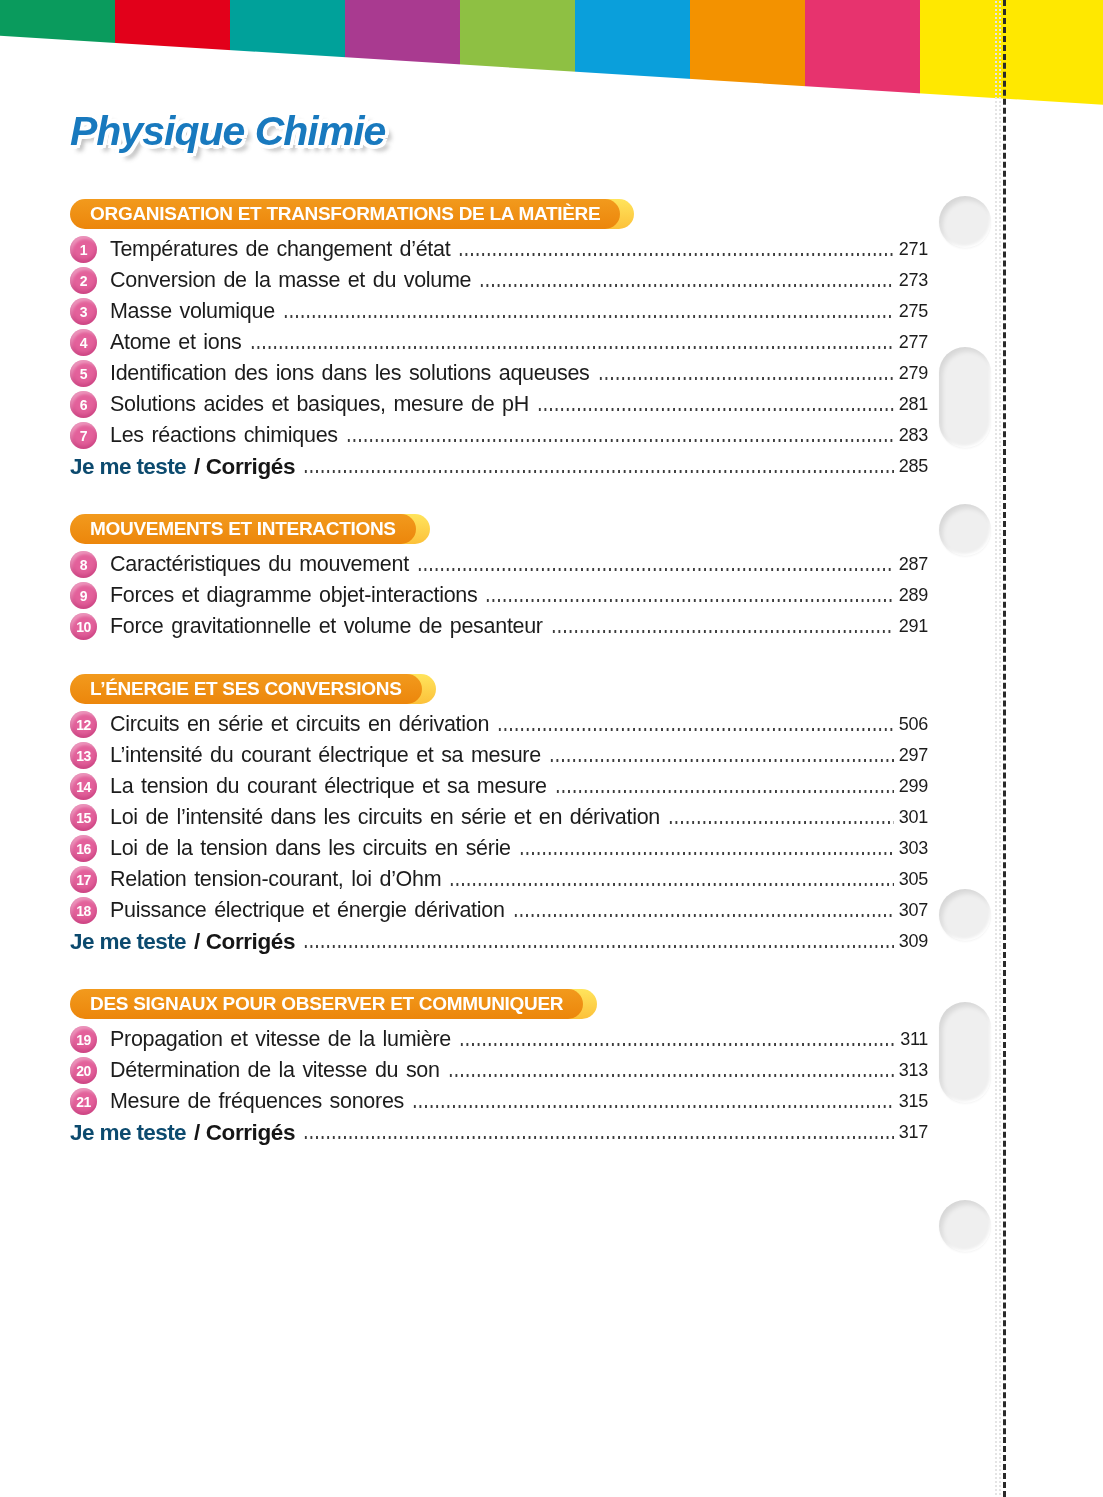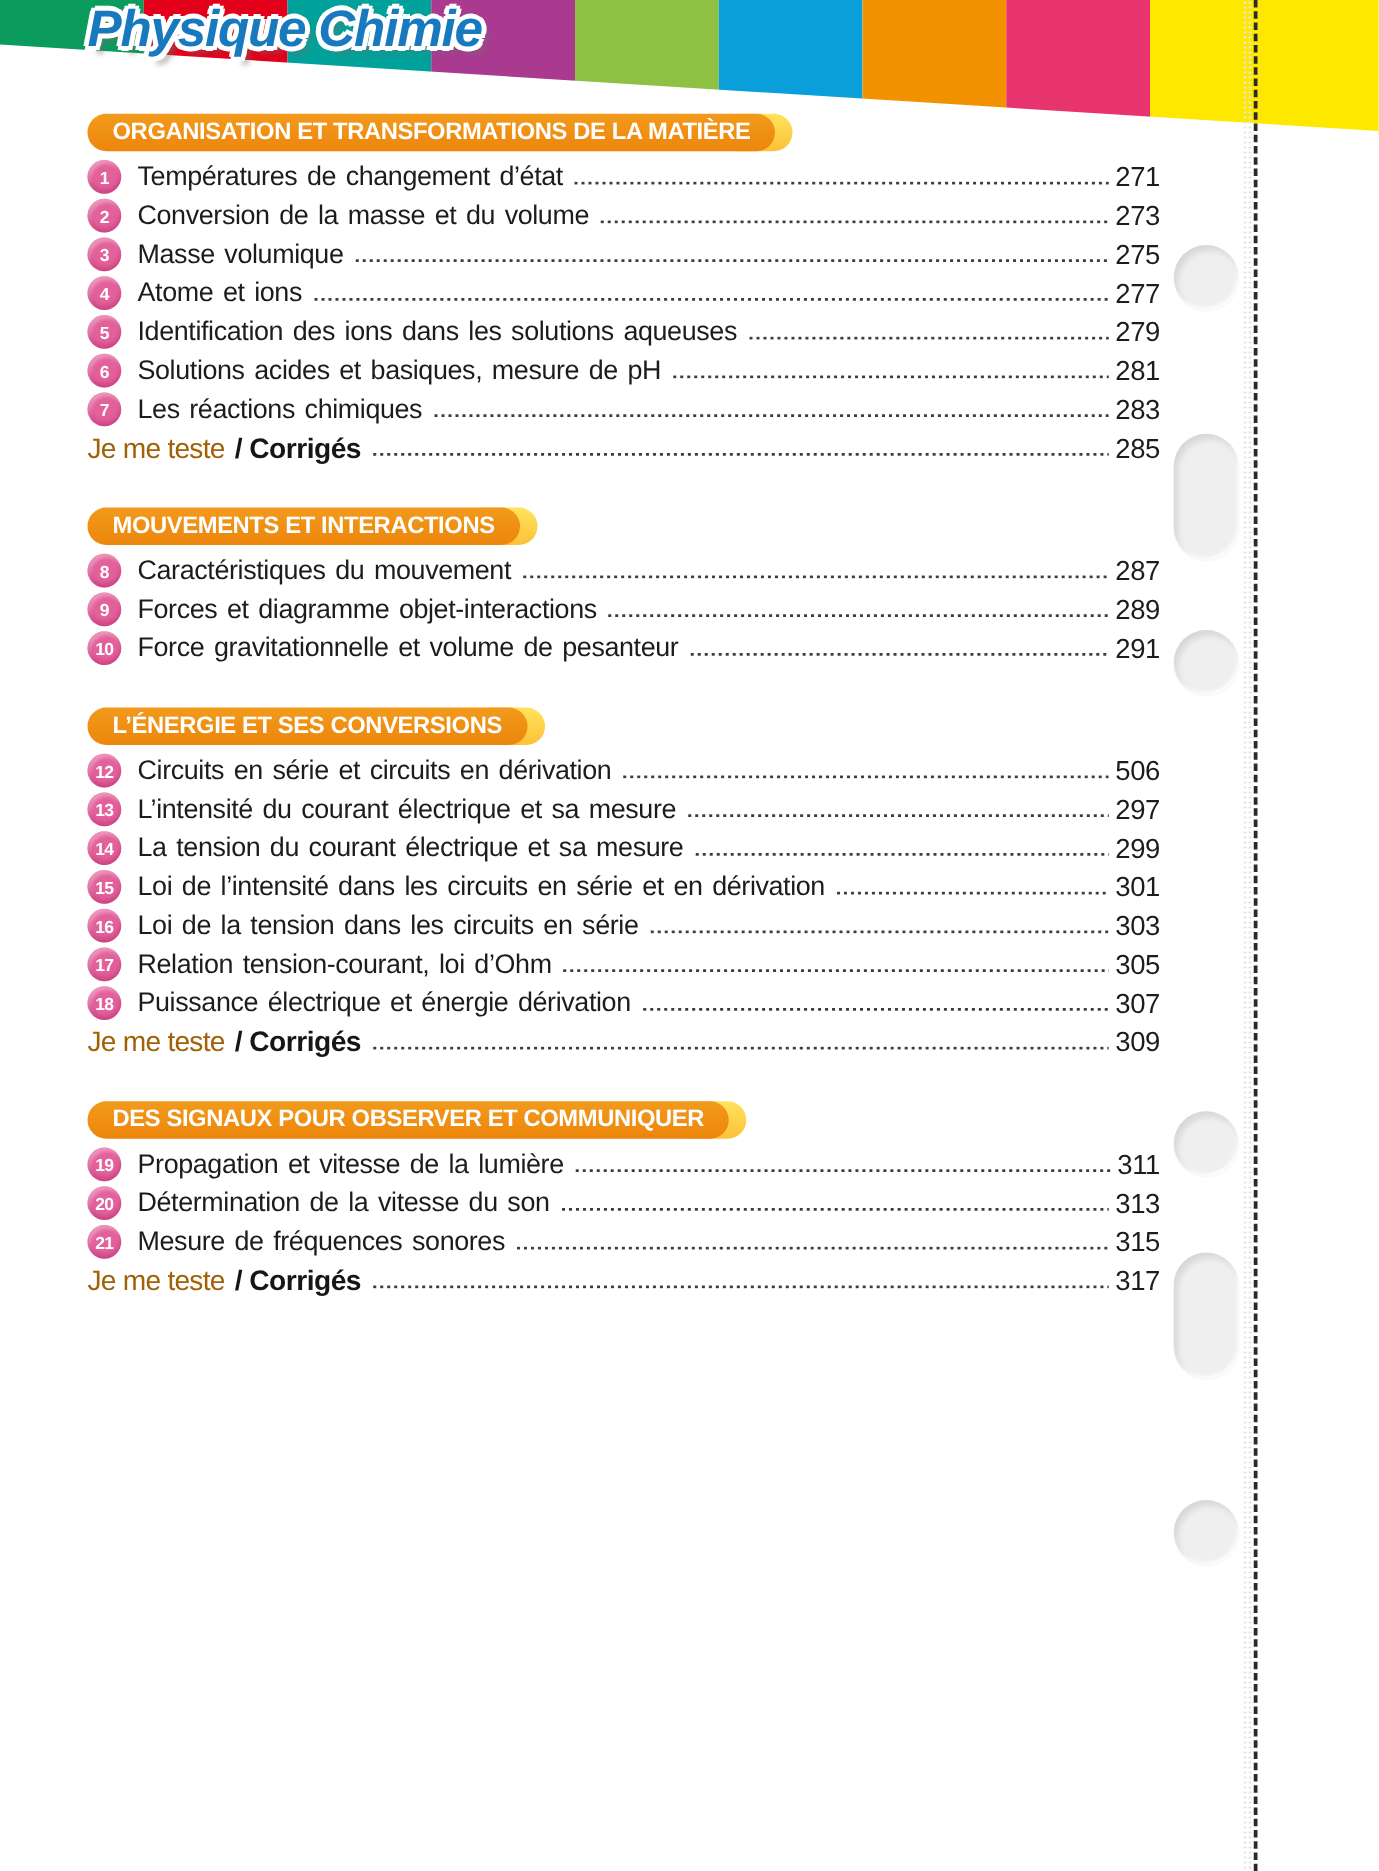--- a/index.html
+++ b/index.html
@@ -38,20 +38,21 @@
     box-shadow:inset 3px 4px 5px rgba(0,0,0,0.10),
                inset -1px -2px 3px rgba(255,255,255,0.95),
                0 1px 2px rgba(0,0,0,0.04);
   }
   .hole.circle { height:52px; border-radius:50%; }
   .hole.pill   { height:101px; border-radius:26px; }
 
   
   .page-content { position:absolute; left:70px; top:0; width:858px; z-index:3; }
   .page-title {
+    margin-top:108px;
     font-size:41px; font-weight:bold; font-style:italic;
     letter-spacing:-1px;
     color:#1879be;
     text-shadow:
       -3px -3px 0 #fff, 3px -3px 0 #fff, -3px 3px 0 #fff, 3px 3px 0 #fff,
       -4px 0 0 #fff, 4px 0 0 #fff, 0 4px 0 #fff, 0 -4px 0 #fff,
       6px 6px 4px rgba(110,110,110,0.45);
   }
 
   
@@ -84,23 +85,23 @@
     display:flex; align-items:center; justify-content:center;
     margin-right:13px;
   }
   .row-title { font-size:21.5px; letter-spacing:-0.3px; word-spacing:2px; white-space:nowrap; }
   .dots {
     flex:1; height:5px; align-self:flex-end; margin:0 5px 8px 8px;
     background-image:radial-gradient(circle, #3c3c3c 1.15px, transparent 1.4px);
     background-size:5.6px 5px; background-repeat:repeat-x;
     background-position:left bottom;
   }
-  .row-page { font-size:22px; letter-spacing:-0.3px; }
-
-  .summary-pink  { color:#a16207; font-weight:normal; font-size:22.5px; letter-spacing:-0.6px; white-space:nowrap; }
+  .row-page { font-size:18px; letter-spacing:-0.3px; }
+
+  .summary-pink  { color:#0c4a6e; font-weight:bold; font-size:22.5px; letter-spacing:-0.6px; white-space:nowrap; }
   .summary-black { color:#161616; font-weight:bold; font-size:22.5px; letter-spacing:-0.4px; margin-left:8px; white-space:nowrap; }
 </style>
 </head>
 <body>
 
 <div class="banner">
   <div class="banner-stripes">
       <div class="stripe" style="background: rgb(10, 155, 93);"></div>
       <div class="stripe" style="background: rgb(226, 0, 26);"></div>
       <div class="stripe" style="background: rgb(0, 161, 154);"></div>

